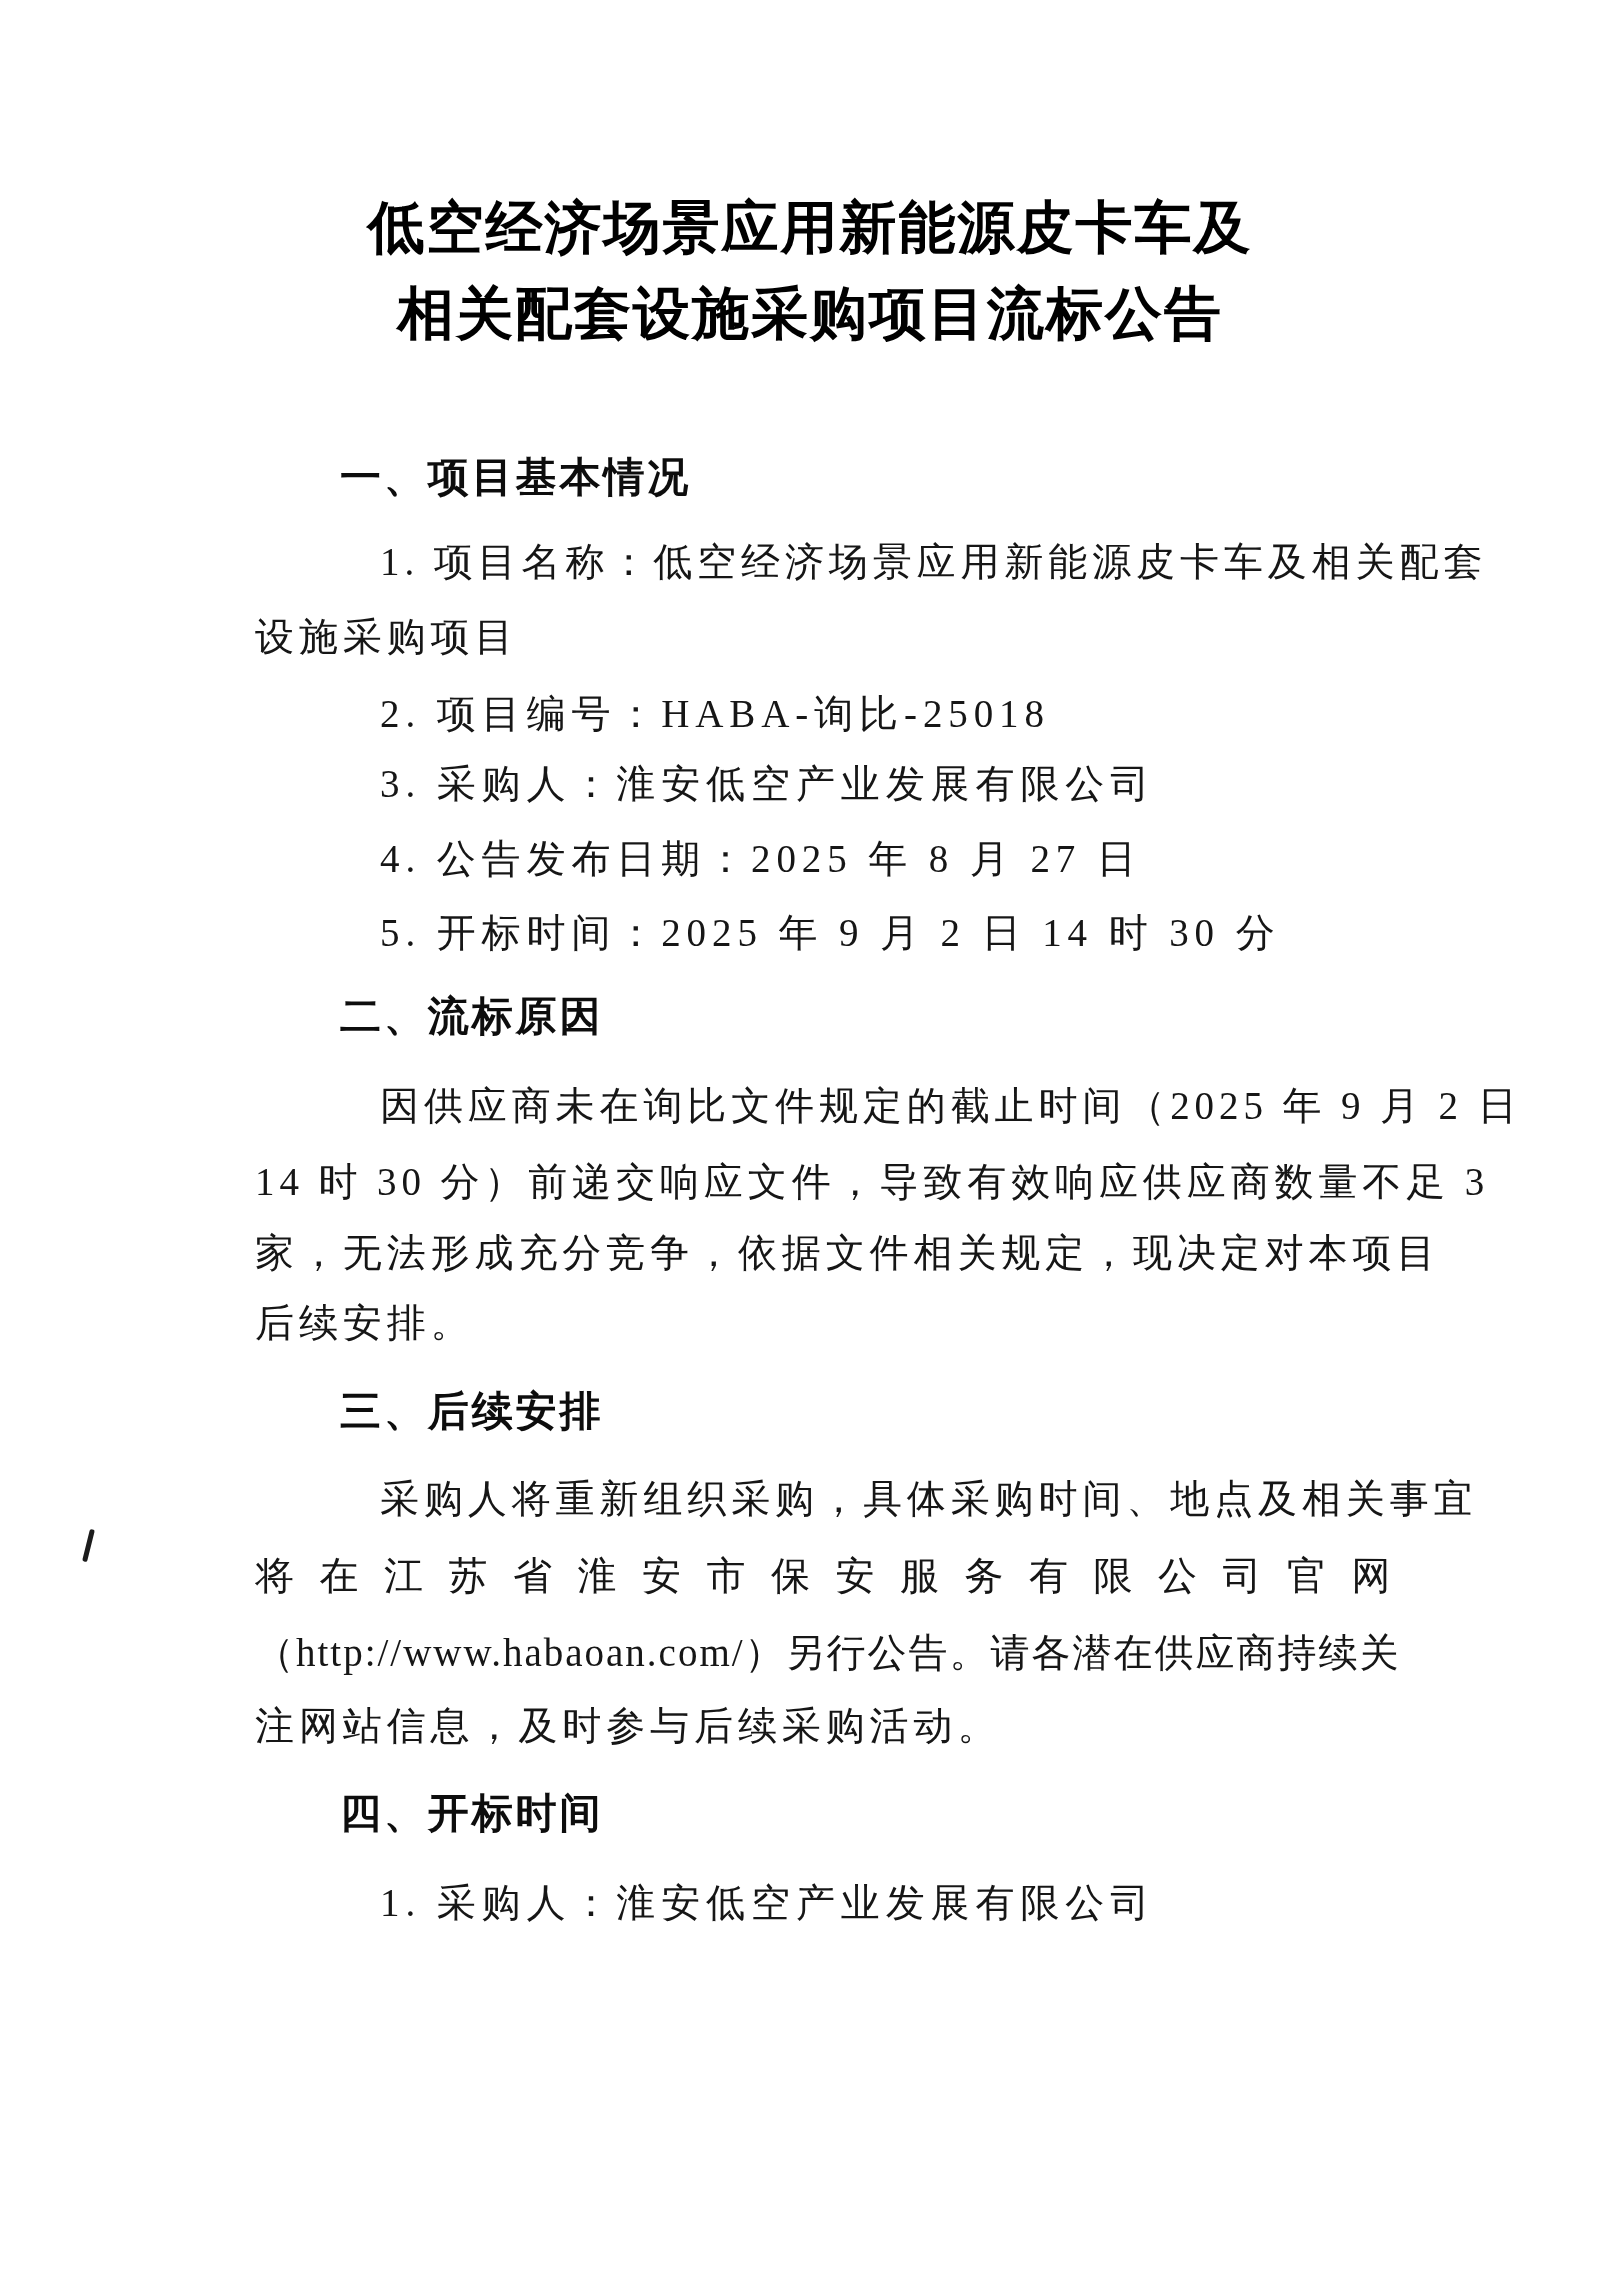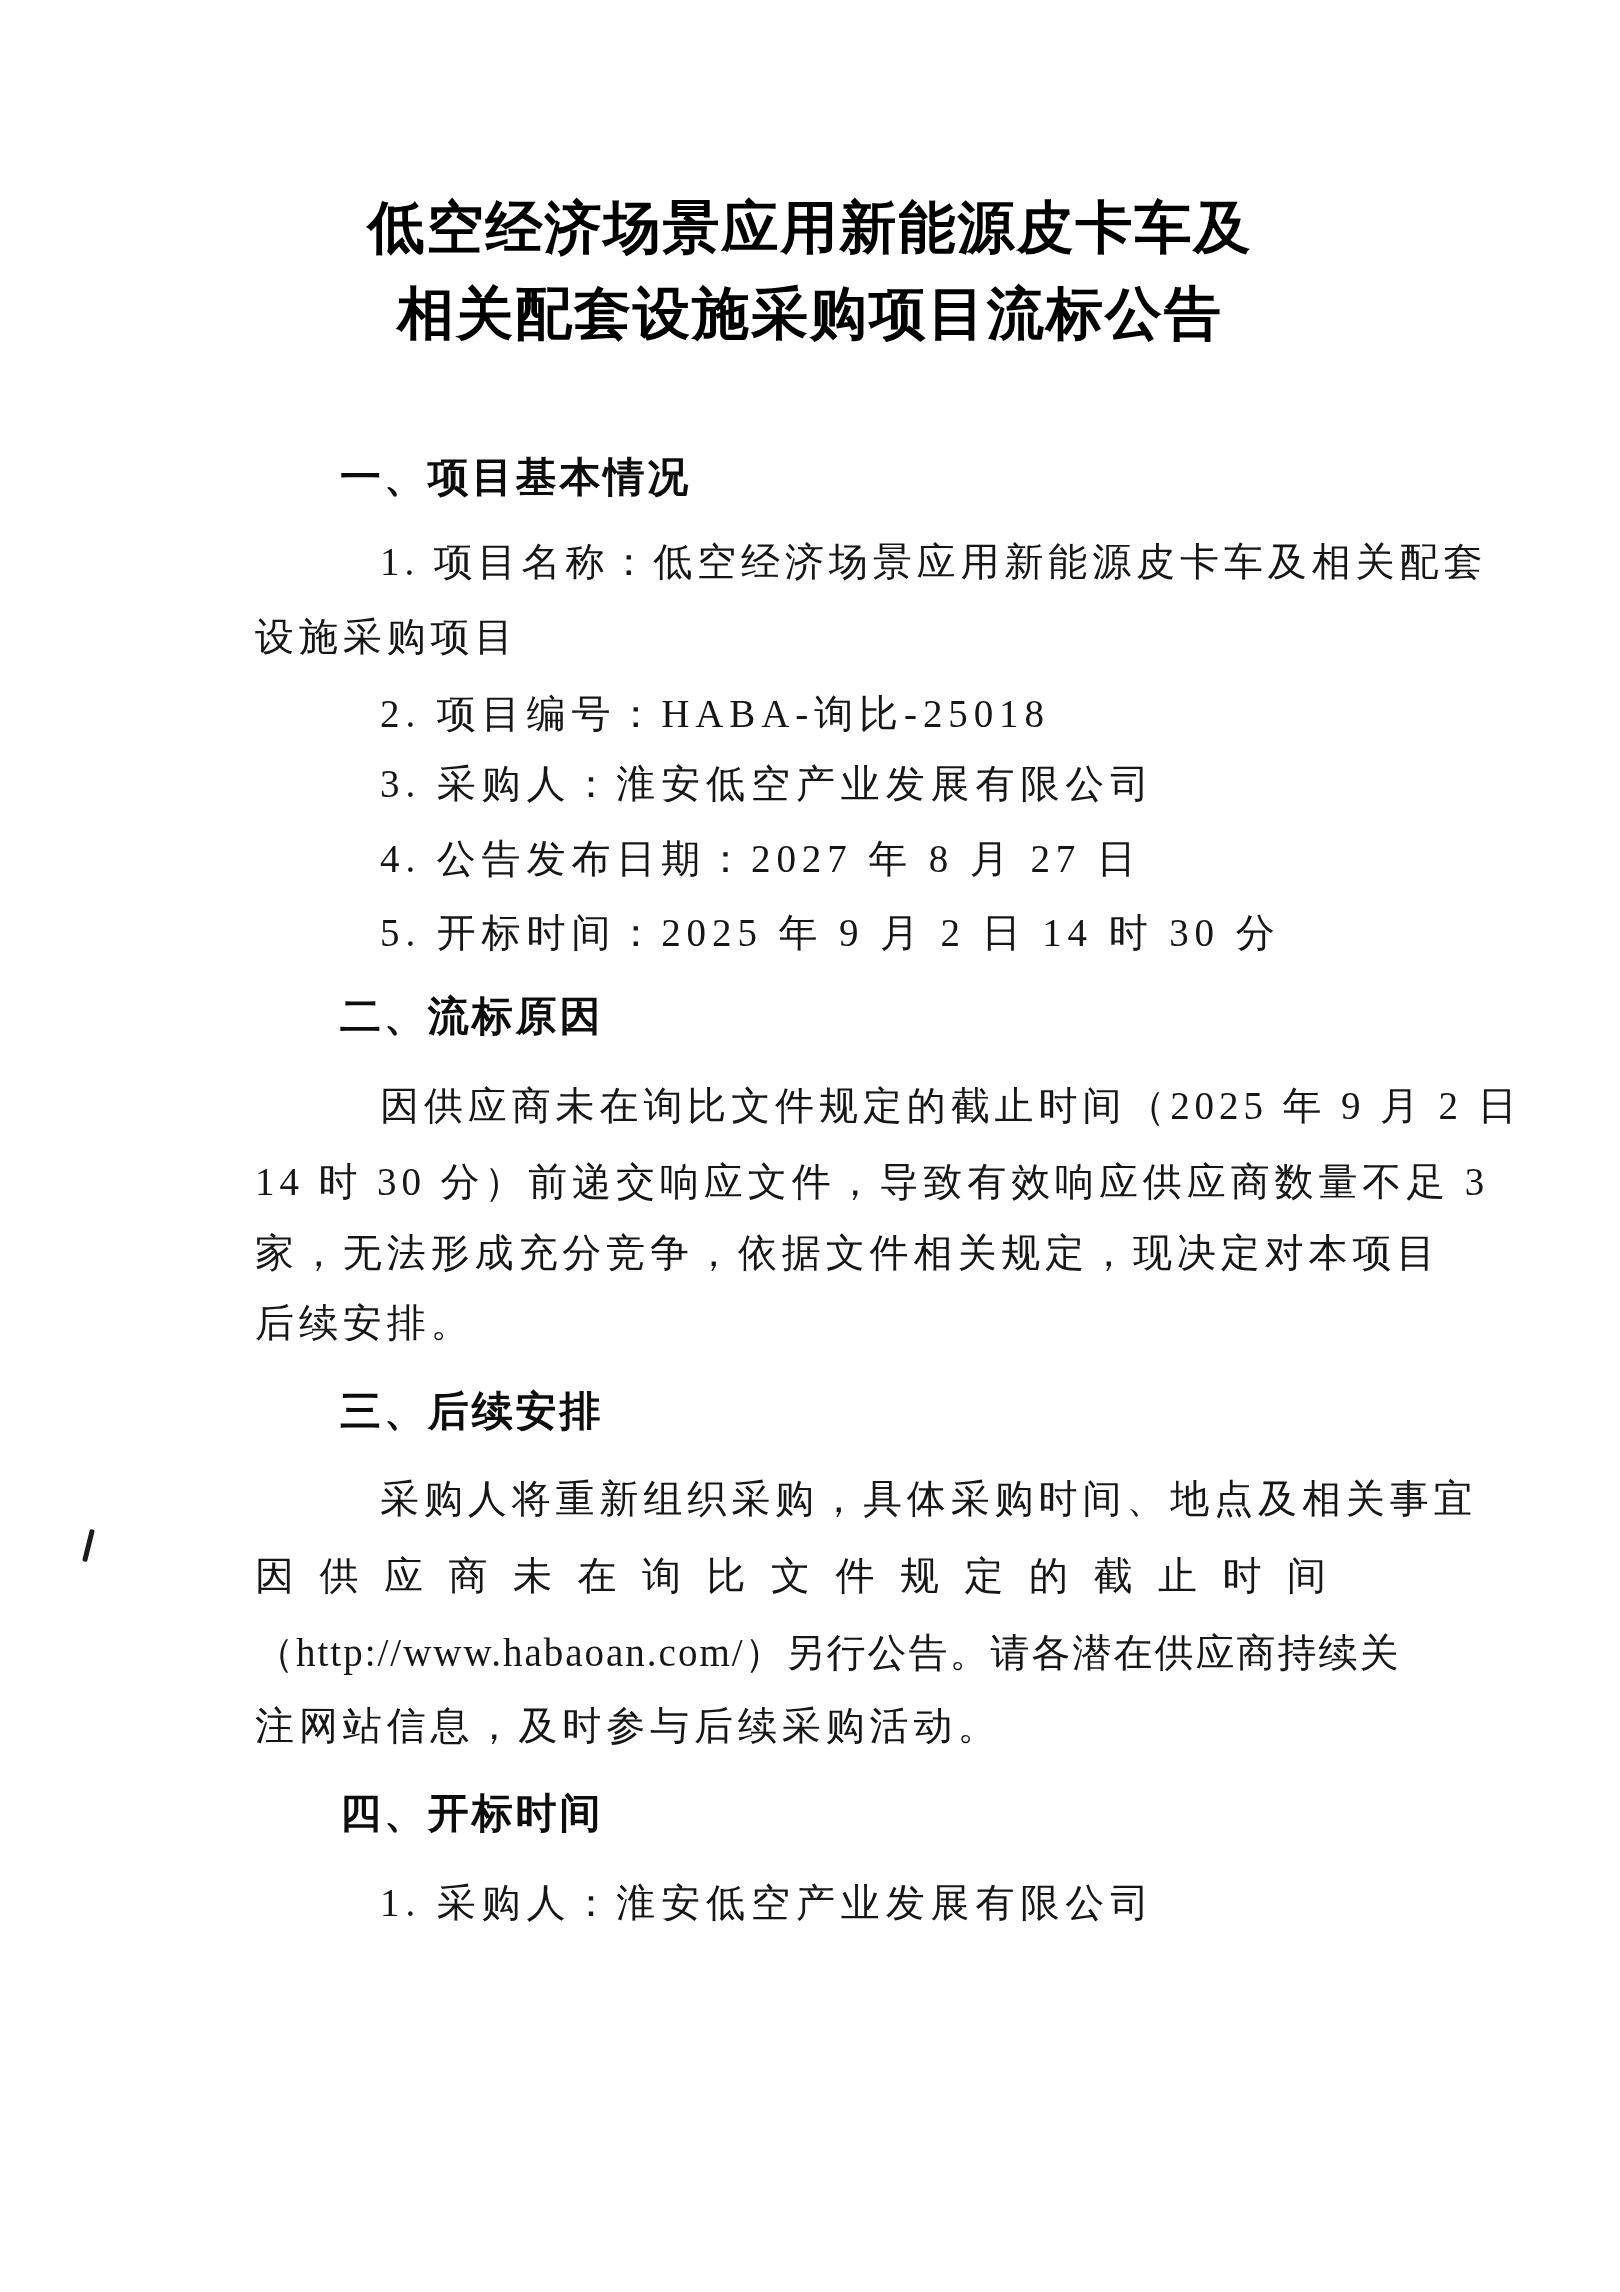--- a/index.html
+++ b/index.html
@@ -72,32 +72,32 @@
   <div class="stray"></div>
 
   <div class="title-line t1">低空经济场景应用新能源皮卡车及</div>
   <div class="title-line t2">相关配套设施采购项目流标公告</div>
 
   <div class="heading" style="top:457px">一、项目基本情况</div>
   <div class="line indent" style="top:542px">1. 项目名称：低空经济场景应用新能源皮卡车及相关配套</div>
   <div class="line" style="top:617px">设施采购项目</div>
   <div class="line indent ls-item" style="top:694px">2. 项目编号：HABA-询比-25018</div>
   <div class="line indent ls-item" style="top:764px">3. 采购人：淮安低空产业发展有限公司</div>
-  <div class="line indent ls-item" style="top:839px">4. 公告发布日期：2027 年 8 月 27 日</div>
+  <div class="line indent ls-item" style="top:839px">4. 公告发布日期：2025 年 8 月 27 日</div>
   <div class="line indent ls-item" style="top:913px">5. 开标时间：2025 年 9 月 2 日 14 时 30 分</div>
 
   <div class="heading" style="top:996px">二、流标原因</div>
   <div class="line indent" style="top:1086px">因供应商未在询比文件规定的截止时间（2025 年 9 月 2 日</div>
   <div class="line" style="top:1162px">14 时 30 分）前递交响应文件，导致有效响应供应商数量不足 3</div>
   <div class="line" style="top:1233px">家，无法形成充分竞争，依据文件相关规定，现决定对本项目</div>
   <div class="line" style="top:1303px">后续安排。</div>
 
   <div class="heading" style="top:1391px">三、后续安排</div>
   <div class="line indent" style="top:1479px">采购人将重新组织采购，具体采购时间、地点及相关事宜</div>
-  <div class="line ls-wide" style="top:1556px">因供应商未在询比文件规定的截止时间</div>
+  <div class="line ls-wide" style="top:1556px">将在江苏省淮安市保安服务有限公司官网</div>
   <div class="line ls-tight" style="top:1633px">（http://www.habaoan.com/）另行公告。请各潜在供应商持续关</div>
   <div class="line" style="top:1706px">注网站信息，及时参与后续采购活动。</div>
 
   <div class="heading" style="top:1793px">四、开标时间</div>
   <div class="line indent ls-item" style="top:1883px">1. 采购人：淮安低空产业发展有限公司</div>
 
 </div>
 
 
 </body></html>

